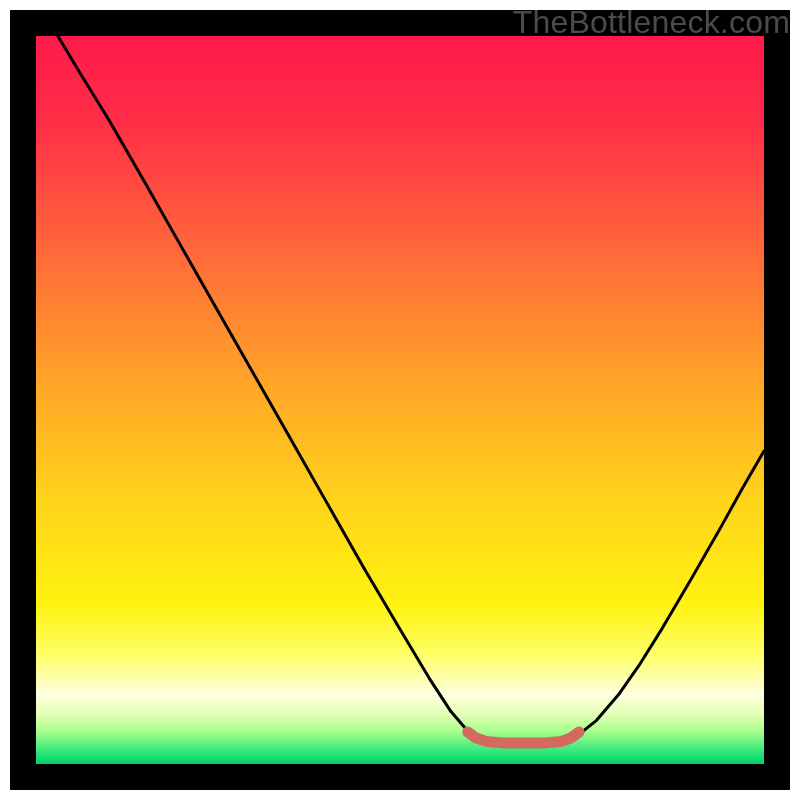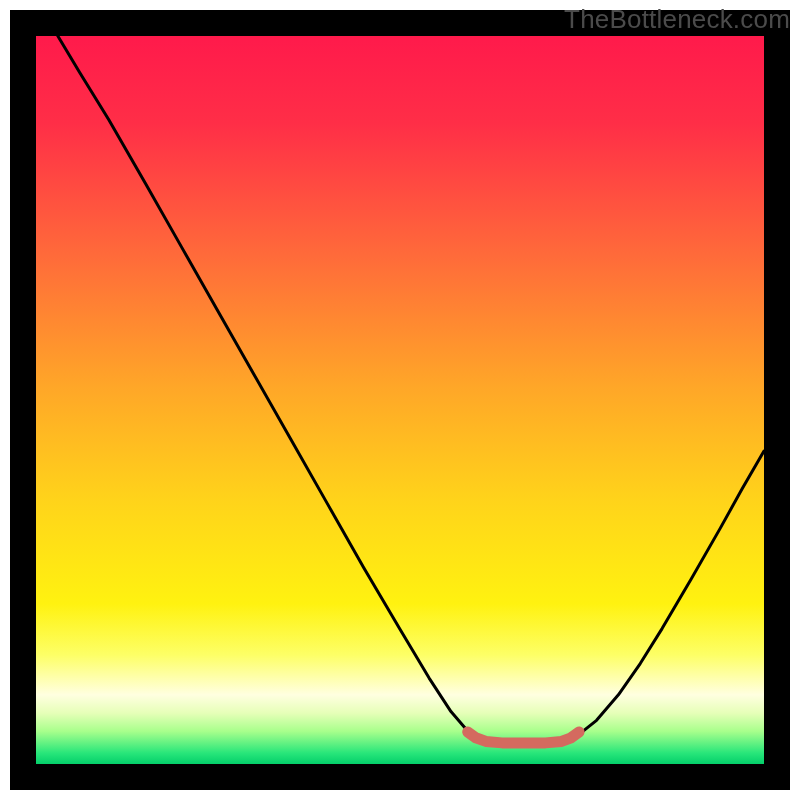--- a/index.html
+++ b/index.html
@@ -13,21 +13,21 @@
   }
   .chart-wrapper {
     position: relative;
     width: 800px;
     height: 800px;
   }
   .watermark {
     position: absolute;
     top: 4px;
     right: 10px;
-    font-size: 26px;
+    font-size: 32px;
     color: #4b4b4b;
     font-weight: 400;
     letter-spacing: 0.2px;
     z-index: 20;
   }
   svg {
     display: block;
   }
 </style>
 </head>

